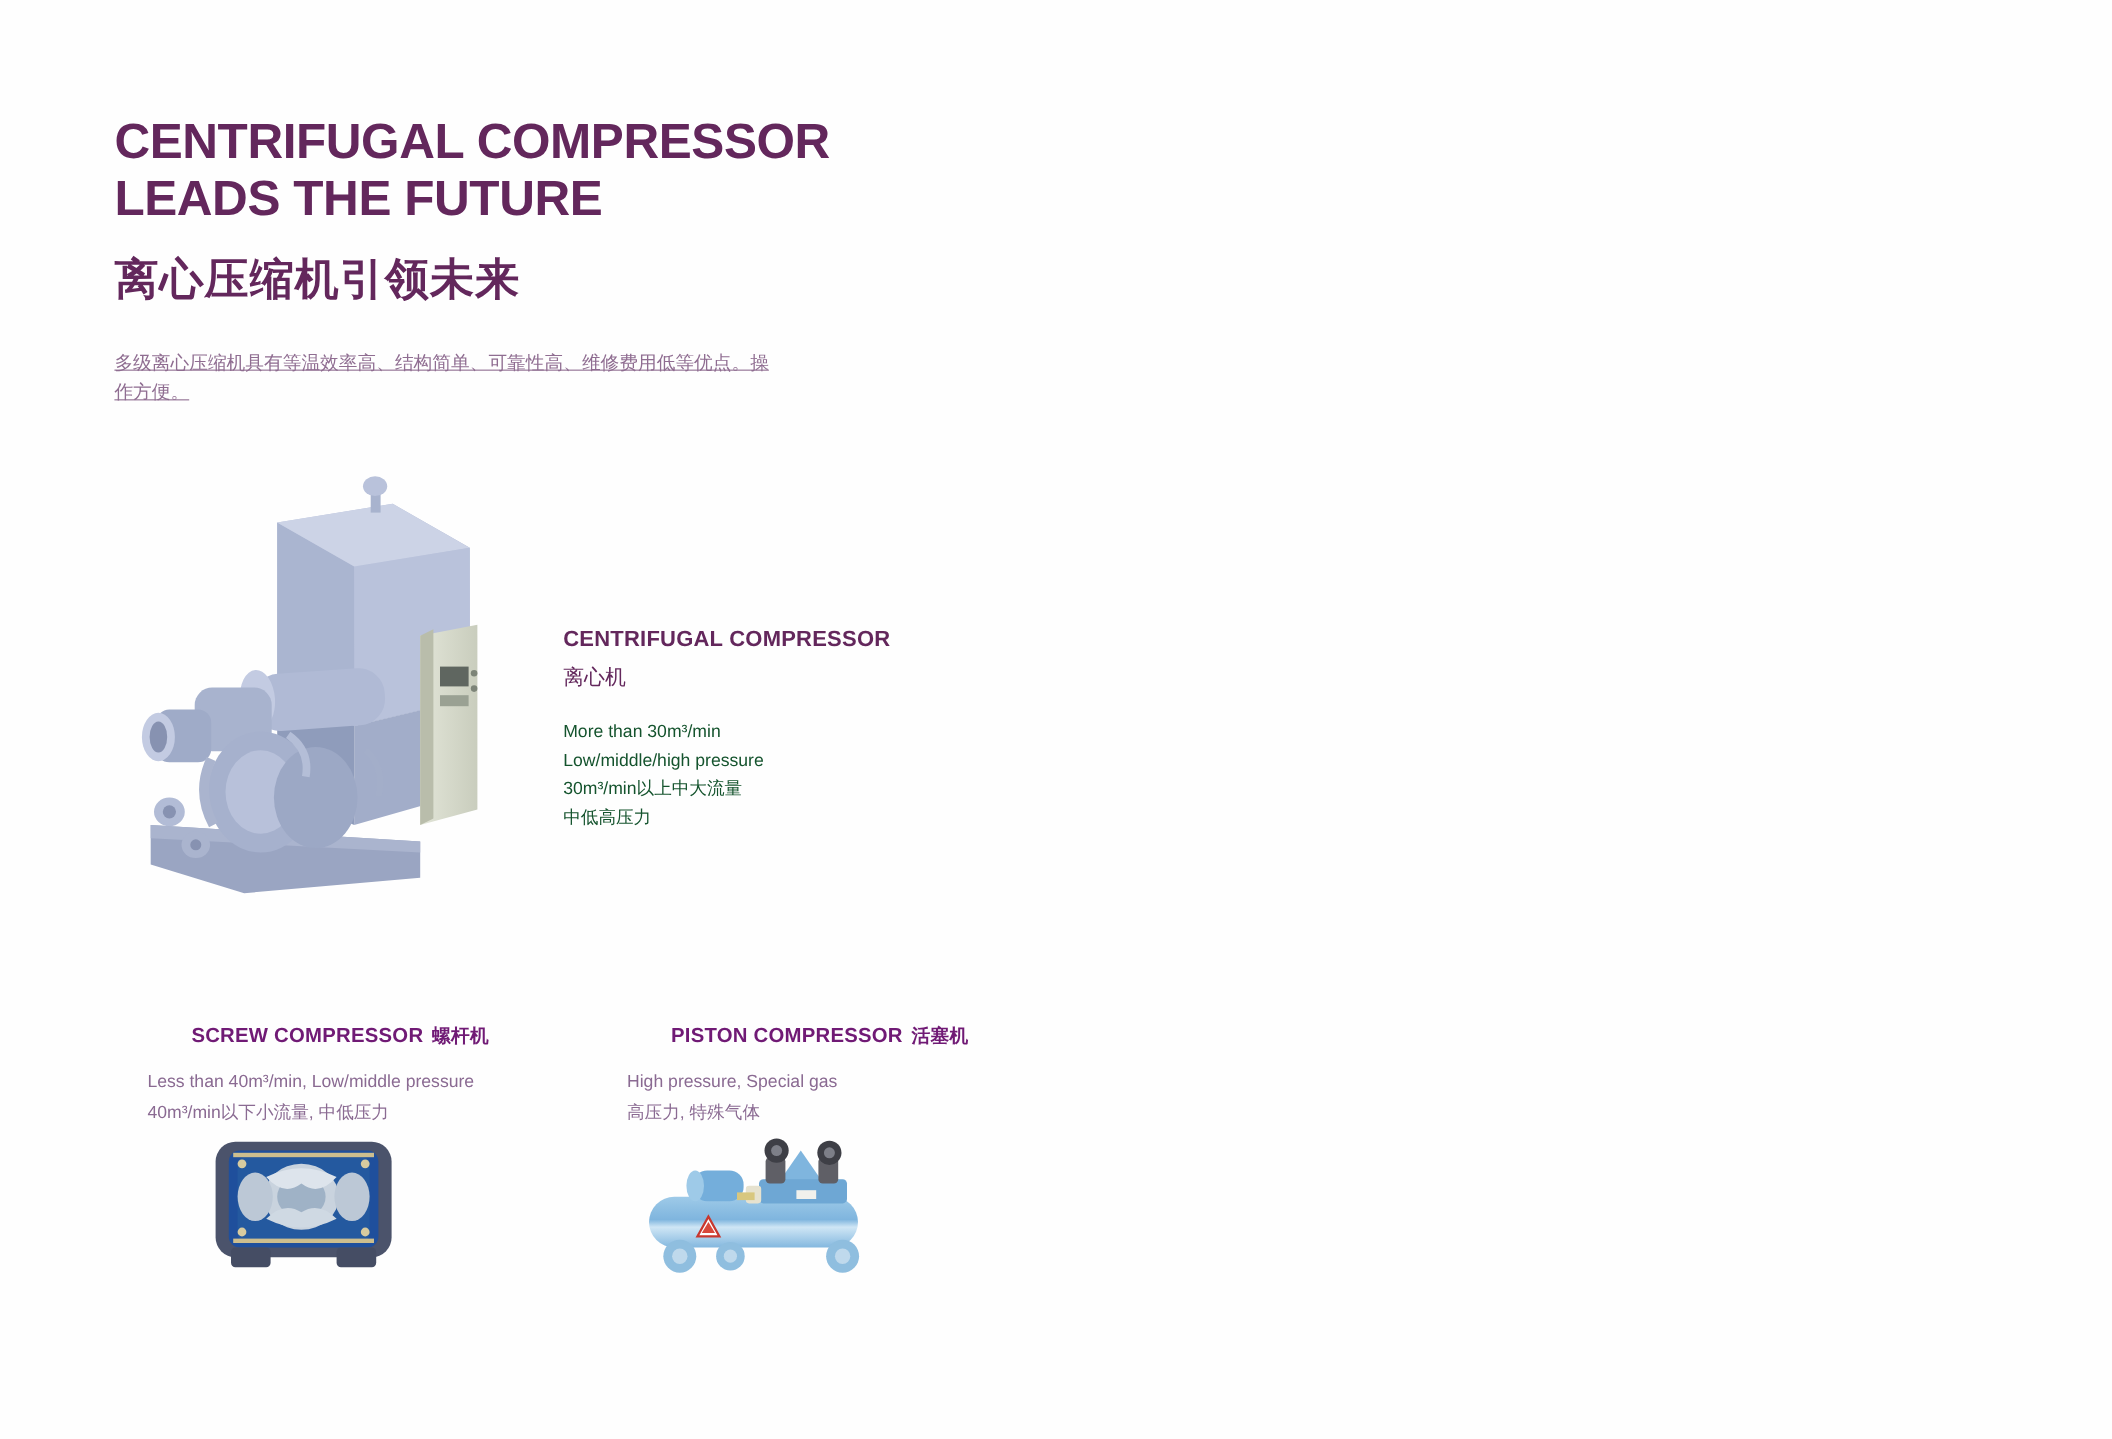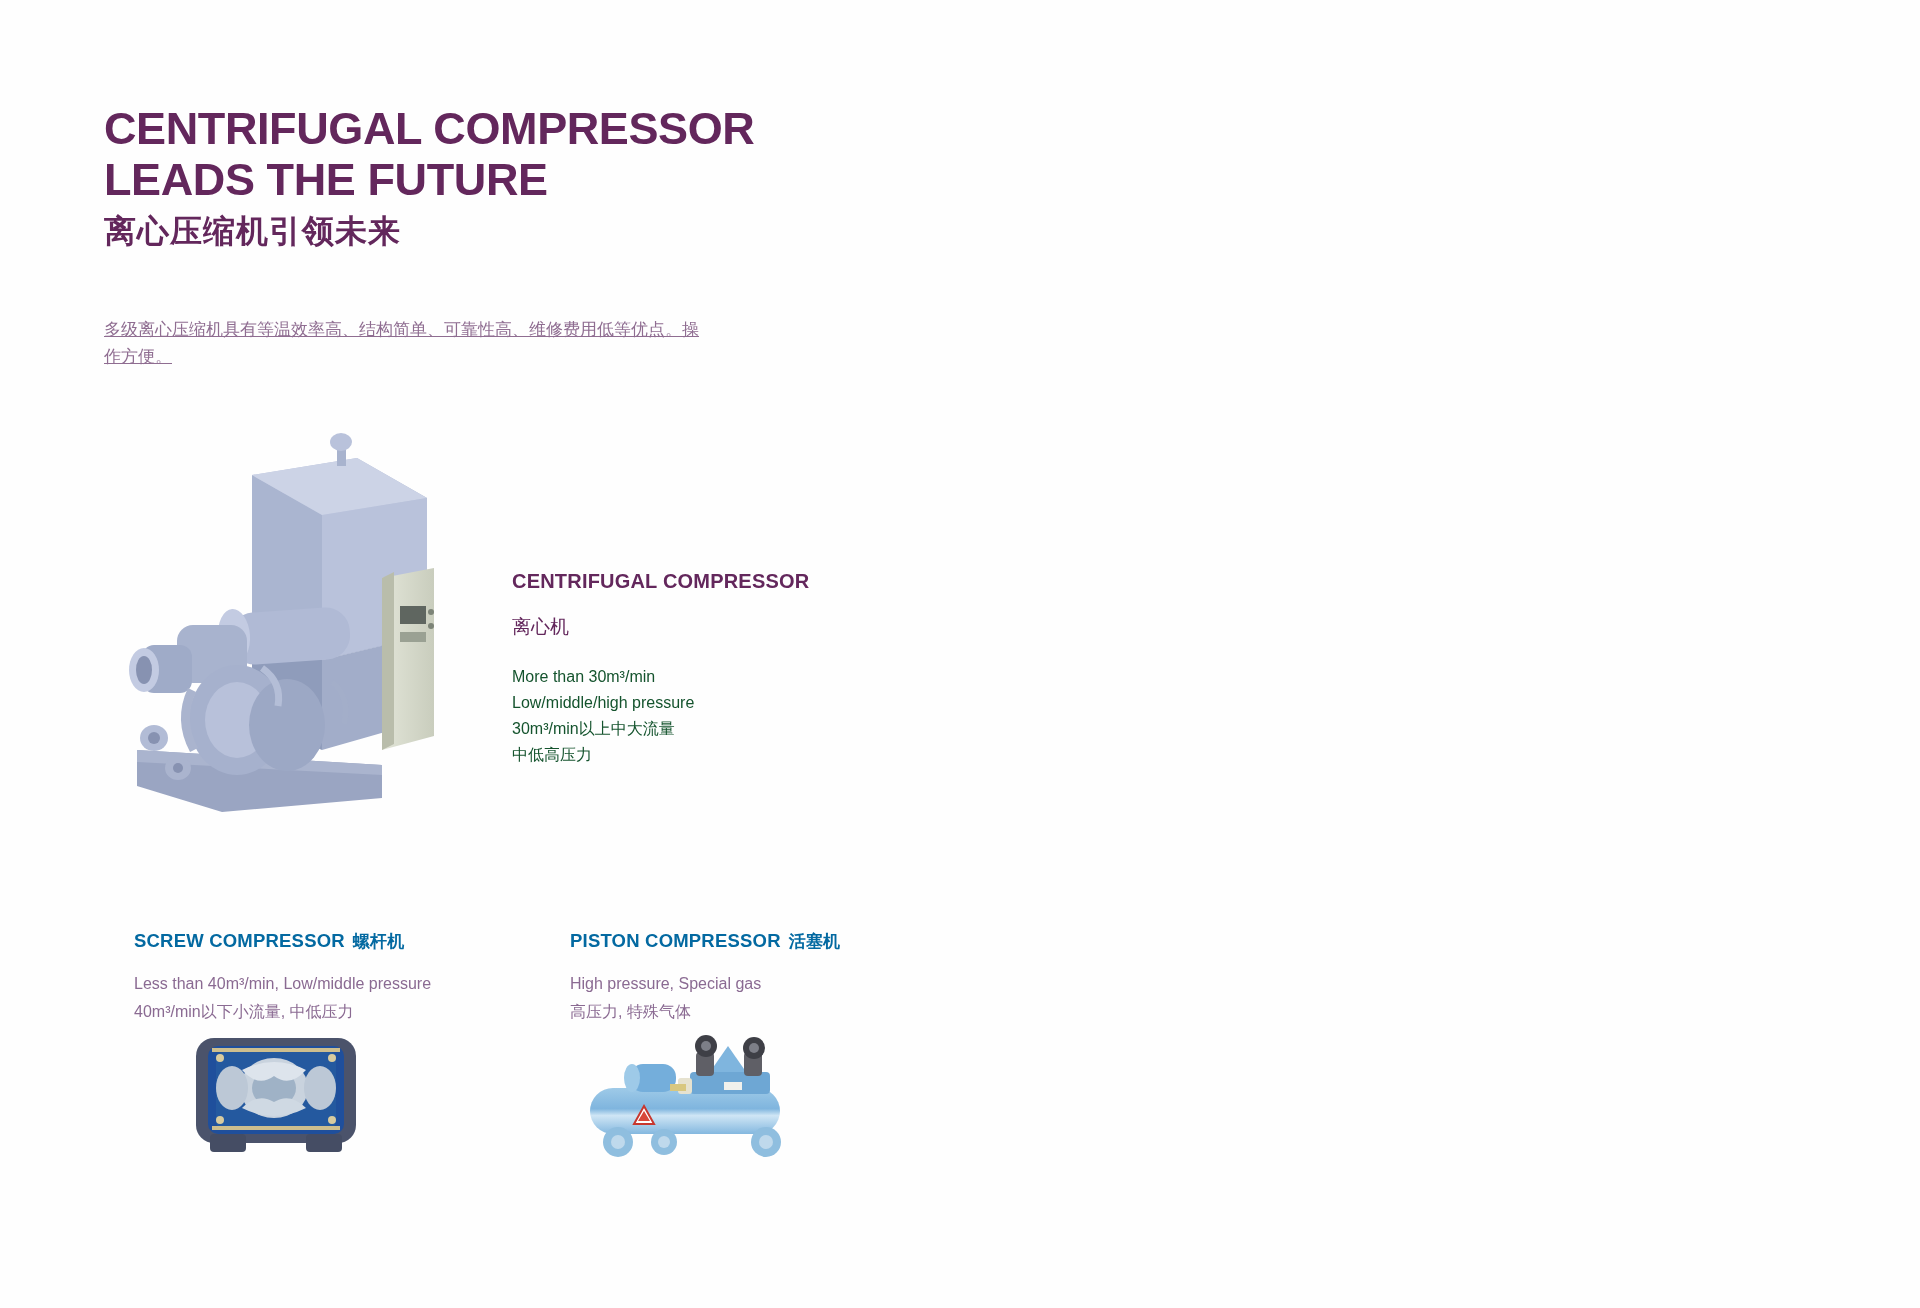--- a/index.html
+++ b/index.html
@@ -25,24 +25,24 @@
   
   .h1 {
     font-size: 45px;
     font-weight: bold;
     line-height: 1.13;
     letter-spacing: -0.4px;
     color: #63275c;
     white-space: pre-line;
   }
   .h1-cn {
-    font-size: 32px;
+    font-size: 40px;
     font-weight: bold;
     color: #63275c;
-    margin-top: 4px;
+    margin-top: 20px;
     letter-spacing: 1px;
   }
   .body-en {
     font-size: 15.5px;
     line-height: 1.6;
     color: #8f6d91;
     font-weight: 400;
   }
   .body-cn {
     font-size: 17px;
@@ -72,39 +72,40 @@
   }
   .spec-title {
     font-size: 20px;
     font-weight: bold;
     color: #63275c;
     letter-spacing: 0.2px;
   }
   .spec-title-cn {
     font-size: 19px;
     color: #63275c;
-    margin-top: 21px;
+    margin-top: 10px;
     font-weight: 400;
   }
   .spec-lines {
     margin-top: 24px;
     font-size: 16px;
     line-height: 1.62;
     color: #14532d;
   }
 
   
   .mini-card { position: absolute; }
   #screw-card  { left: 134px; top: 930px; width: 380px; }
   #piston-card { left: 570px; top: 930px; width: 330px; }
   .mini-title {
     font-size: 18.5px;
     font-weight: bold;
-    color: #0369a1;
+    color: #701a75;
     letter-spacing: 0.2px;
+    margin-left: 40px;
   }
   .mini-title .cn {
     font-size: 17px;
     font-weight: bold;
     margin-left: 8px;
   }
   .mini-lines {
     margin-top: 17px;
     font-size: 16px;
     line-height: 1.72;

